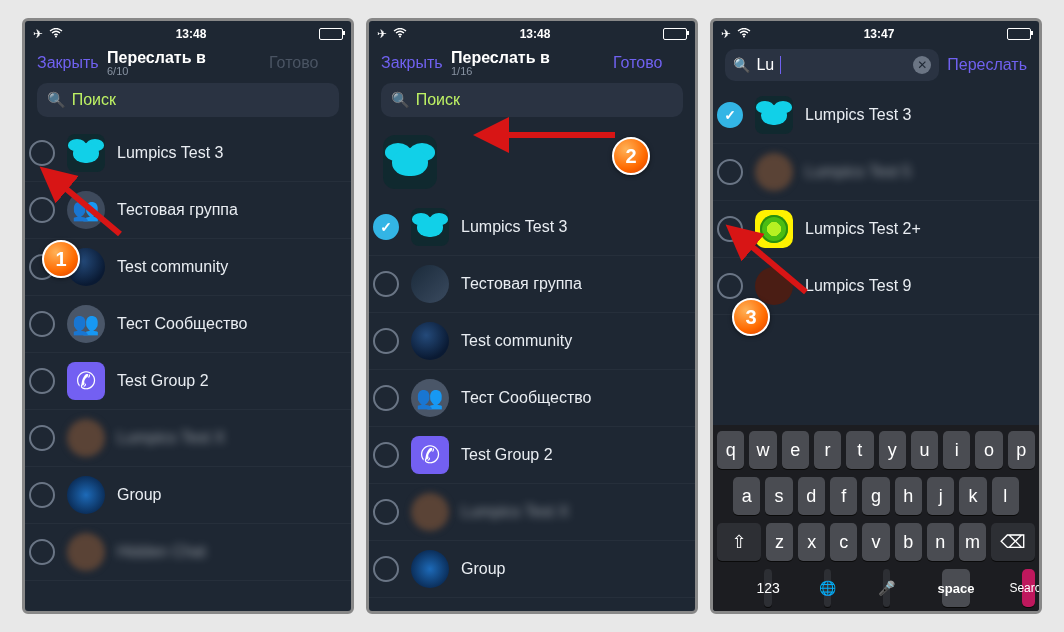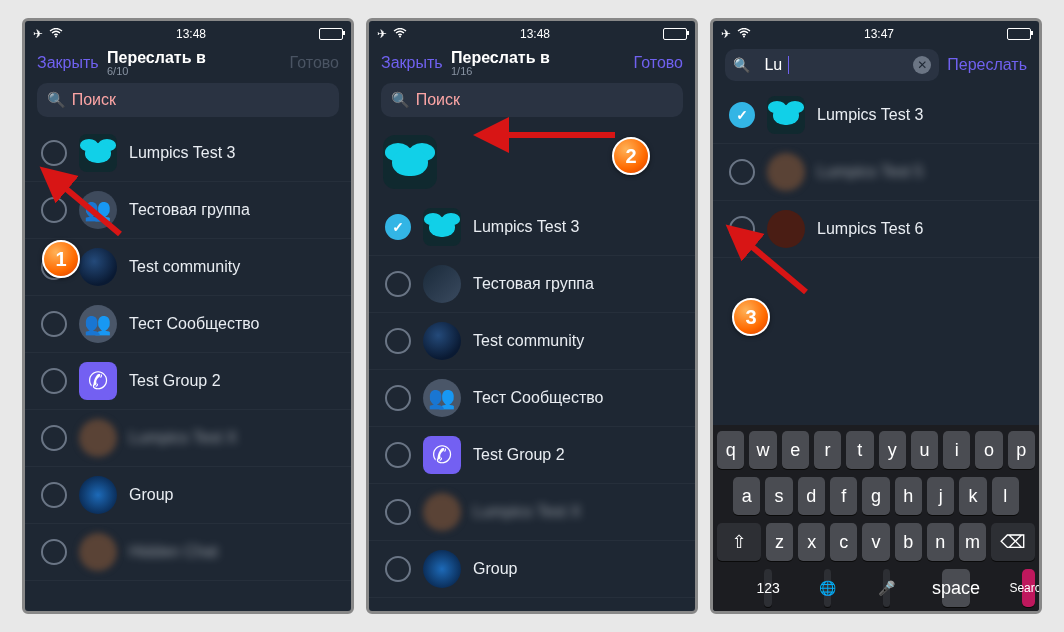--- a/index.html
+++ b/index.html
@@ -38,60 +38,60 @@
   .statusbar {
     height: 22px;
     display: flex;
     align-items: center;
     justify-content: space-between;
     padding: 2px 8px 0 8px;
     font-size: 12px;
     color: #fff;
   }
   .sb-left, .sb-right { display:flex; align-items:center; gap:6px; }
-  .sb-center { font-weight:400; }
+  .sb-center { font-weight:700; }
   .batt {
     width: 22px; height: 10px; border:1px solid #fff; border-radius:2px; position:relative;
   }
   .batt::after { content:""; position:absolute; right:-3px; top:2px; width:2px; height:4px; background:#fff; }
   .batt .fill { background:#fff; height:100%; width:85%; }
   
   .navbar {
     display:flex;
     align-items:center;
     justify-content:space-between;
     padding: 4px 12px 6px 12px;
   }
   .nav-left, .nav-right { min-width:70px; font-size:16px; }
-  .nav-right { text-align:right; }
+  .nav-right { text-align:left; }
   .nav-left {color:#7061f0;}
   .nav-right.dim { color:#4a5463; }
   .nav-right.enabled { color:#7061f0; font-weight:500;}
   .nav-center { flex:1; }
   .nav-title { font-weight:600; color:#fff; font-size:16px; }
   .nav-sub { font-size:11px; color:#8893a2; margin-top:-2px;}
   
   .searchwrap { padding: 0 12px 8px 12px; }
   .searchbox {
     background:#2a3342;
     border-radius:10px;
     height:34px;
     display:flex;
     align-items:center;
     padding:0 10px;
     color:#8a94a3;
     gap:6px;
   }
   .searchbox .mag { font-size:15px; opacity:0.7;}
-  .searchbox .ph { font-size:16px; color:#fca5a5;}
+  .searchbox .ph { font-size:16px; color:#bef264;}
   
   .list { flex:1; overflow:hidden; }
   .row {
     display:flex; align-items:center; gap:12px;
-    padding: 8px 16px;
+    padding: 8px 4px;
     border-bottom:1px solid rgba(255,255,255,0.04);
     height:40px;
   }
   .radio {
     width:22px; height:22px; border:2px solid #6a7585; border-radius:50%;
     flex-shrink:0;
     display:flex; align-items:center; justify-content:center;
   }
   .radio.checked {
     background:#33b5e5; border-color:#33b5e5;
@@ -121,21 +121,21 @@
   .searchfield {
     flex:1;
     background:#2a3342;
     border-radius:10px;
     height:32px;
     display:flex; align-items:center;
     padding:0 8px;
     gap:6px;
   }
   .searchfield .mag { color:#8a94a3; font-size:14px; }
-  .searchfield .typed { color:#fff; font-size:16px;margin-left:8px; }
+  .searchfield .typed { color:#fff; font-size:16px; }
   .caret {
     width:1px; height:18px; background:#7061f0; display:inline-block;
     animation: blink 1s steps(1) infinite;
   }
   @keyframes blink { 50% { opacity:0; } }
   .clearbtn {
     width:18px; height:18px; border-radius:50%; background:#6b7584;
     color:#1e2733; font-size:12px; line-height:18px; text-align:center; margin-left:auto;
   }
   .cancel { color:#7061f0; font-size:16px; }
@@ -149,21 +149,21 @@
     background:#4a4c52; color:#fff; border-radius:5px;
     height:38px; display:flex; align-items:center; justify-content:center;
     font-size:18px; box-shadow:0 1px 0 #0a0a0a;
     flex:1; min-width:0;
   }
   .krow.top .key { flex:1; }
   .krow.mid { padding:0 16px; }
   .krow.bot { }
   .key.fn { background:#2d2f34; font-size:14px;}
   .key.shift, .key.bksp { flex:1.4; background:#2d2f34;}
-  .key.space { flex:4; font-size:18px;}
+  .key.space { flex:4; font-size:13px;font-weight:bold;}
   .key.search { background:#be185d; flex:1.9; font-size:12px;}
   .bottomrow { display:flex; gap:5px; }
   .bottomrow .key { height:38px;margin-left:47px; }
   
   .arrow {
     position:absolute; pointer-events:none;
   }
   .arrow svg { overflow:visible; }
   .marker {
     position:absolute;
@@ -389,22 +389,27 @@
         <span class="av av-cyan"></span>
         <span class="rowlabel">Lumpics Test 3</span>
       </div>
       <div class="row blur">
         <span class="radio"></span>
         <span class="av round av-person"></span>
         <span class="rowlabel">Lumpics Test 5</span>
       </div>
       <div class="row">
         <span class="radio"></span>
+        <span class="av av-lime"></span>
+        <span class="rowlabel">Lumpics Test 2+</span>
+      </div>
+      <div class="row">
+        <span class="radio"></span>
         <span class="av round av-redblob"></span>
-        <span class="rowlabel">Lumpics Test 6</span>
+        <span class="rowlabel">Lumpics Test 9</span>
       </div>
     </div>
 
     <div class="keyboard">
       <div class="krow top" id="krow1">
           <div class="key">q</div>
           <div class="key">w</div>
           <div class="key">e</div>
           <div class="key">r</div>
           <div class="key">t</div>

